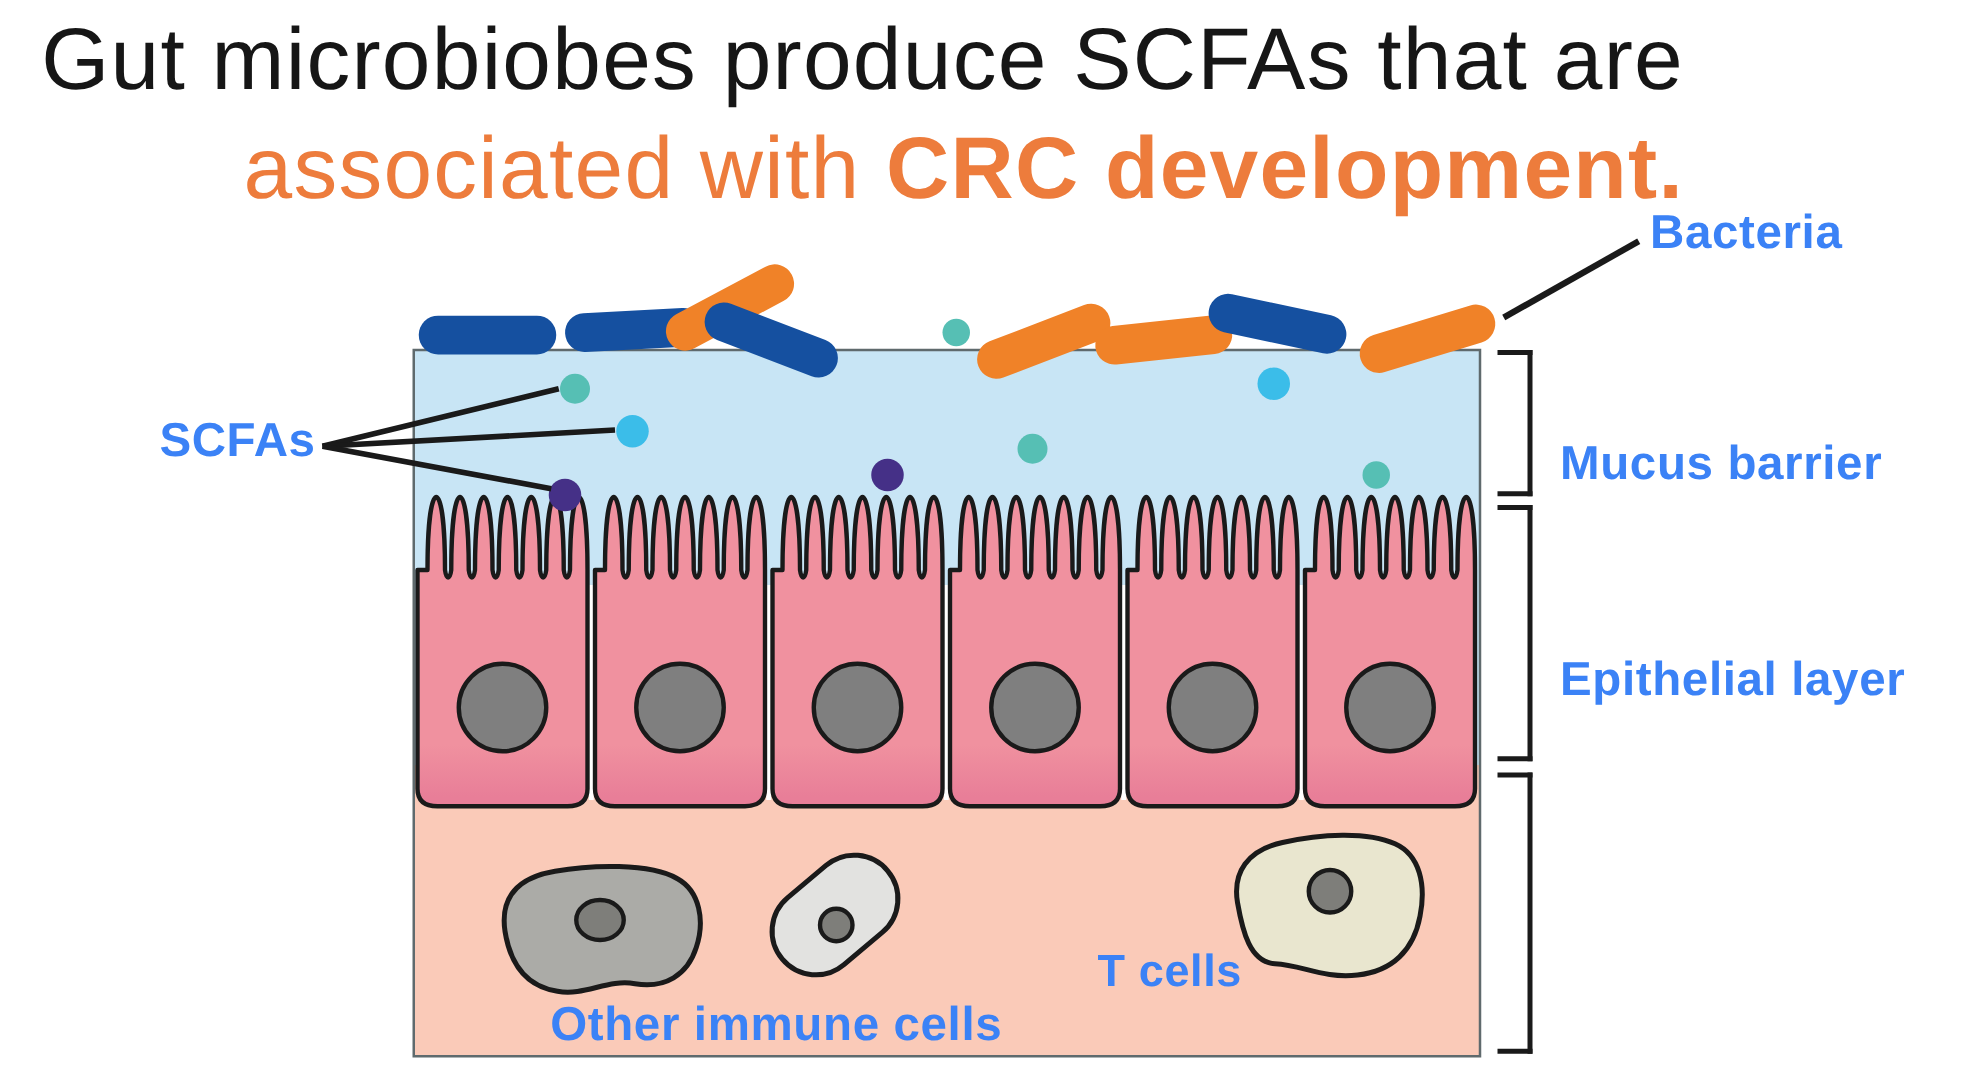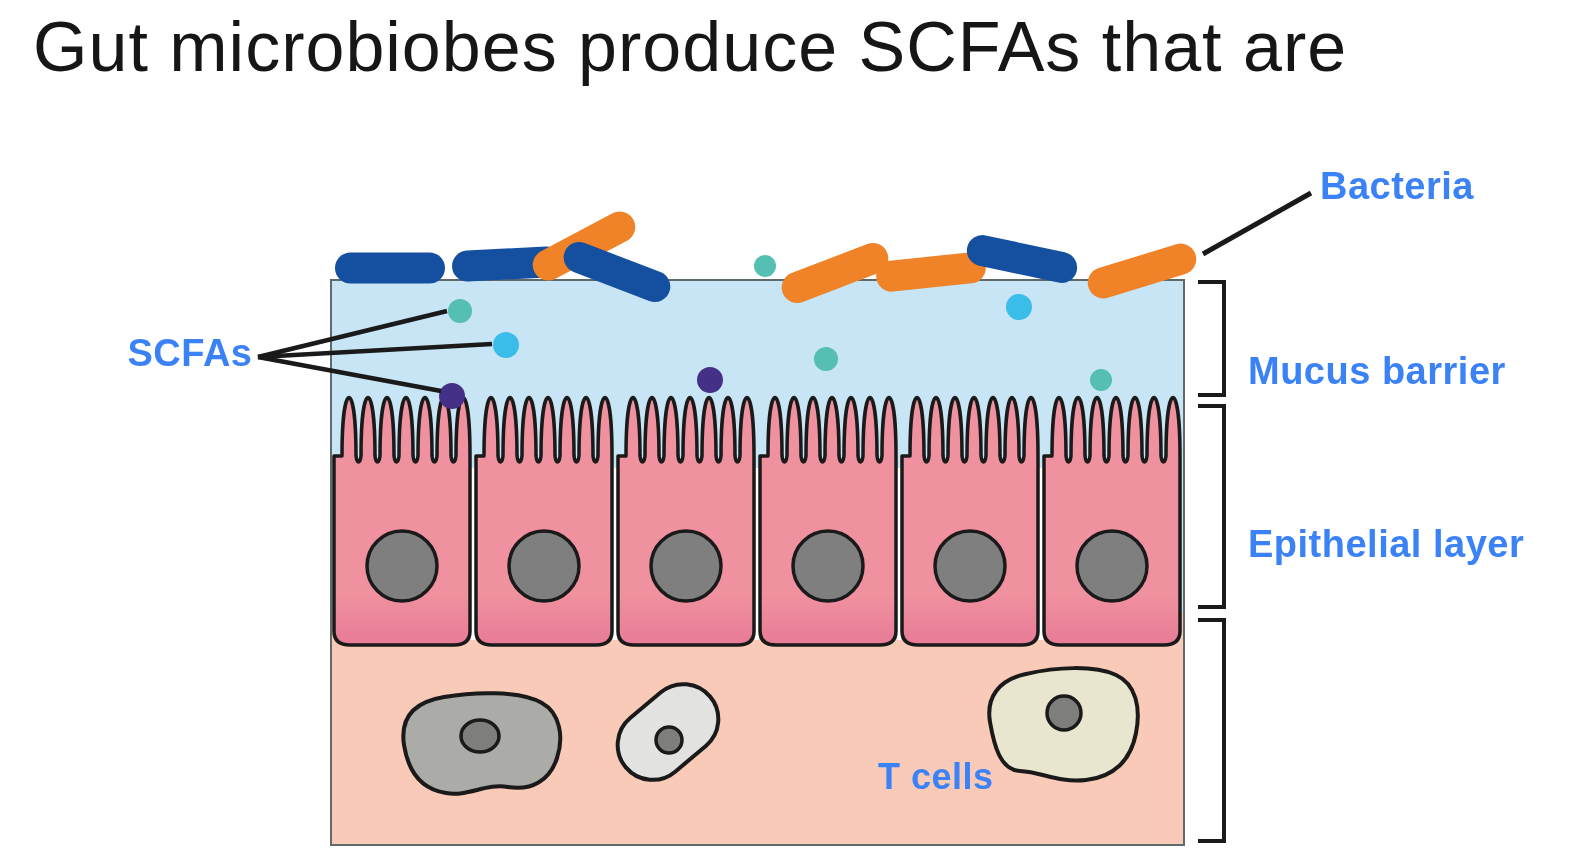--- a/index.html
+++ b/index.html
@@ -27,20 +27,21 @@
   .bracket-epithelial{top:404px;height:205px;}
   .bracket-deeper{top:618px;height:225px;}
 </style>
 </head>
 <body>
 
 <div class="canvas">
 
   <div class="title">
     <div class="t1">Gut microbiobes produce SCFAs that are</div>
+    <div class="t2"><span>associated with </span><span class="bold">CRC development</span><span class="bold">.</span></div>
   </div>
 
   <div class="mucus-bg"></div>
   <div class="deeper-bg"></div>
   <div class="box-border"></div>
 
   <svg class="overlay" viewBox="0 0 1575 860">
     <defs>
       <linearGradient id="cellFill" x1="0" y1="0" x2="0" y2="1">
         <stop offset="0.80" stop-color="#F0919F"></stop>
@@ -111,14 +112,15 @@
 
   <div class="bracket bracket-mucus"></div>
   <div class="bracket bracket-epithelial"></div>
   <div class="bracket bracket-deeper"></div>
 
   <div class="label" style="left:1320px;top:165px;">Bacteria</div>
   <div class="label center" style="left:120px;top:332px;width:140px;">SCFAs</div>
   <div class="label" style="left:1248px;top:350px;">Mucus barrier</div>
   <div class="label" style="left:1248px;top:523px;">Epithelial layer</div>
   <div class="label" style="left:878px;top:756px;font-size:36px;">T cells</div>
+  <div class="label center" style="left:440px;top:799px;width:362px;">Other immune cells</div>
 
 </div>
 
 </body></html>

